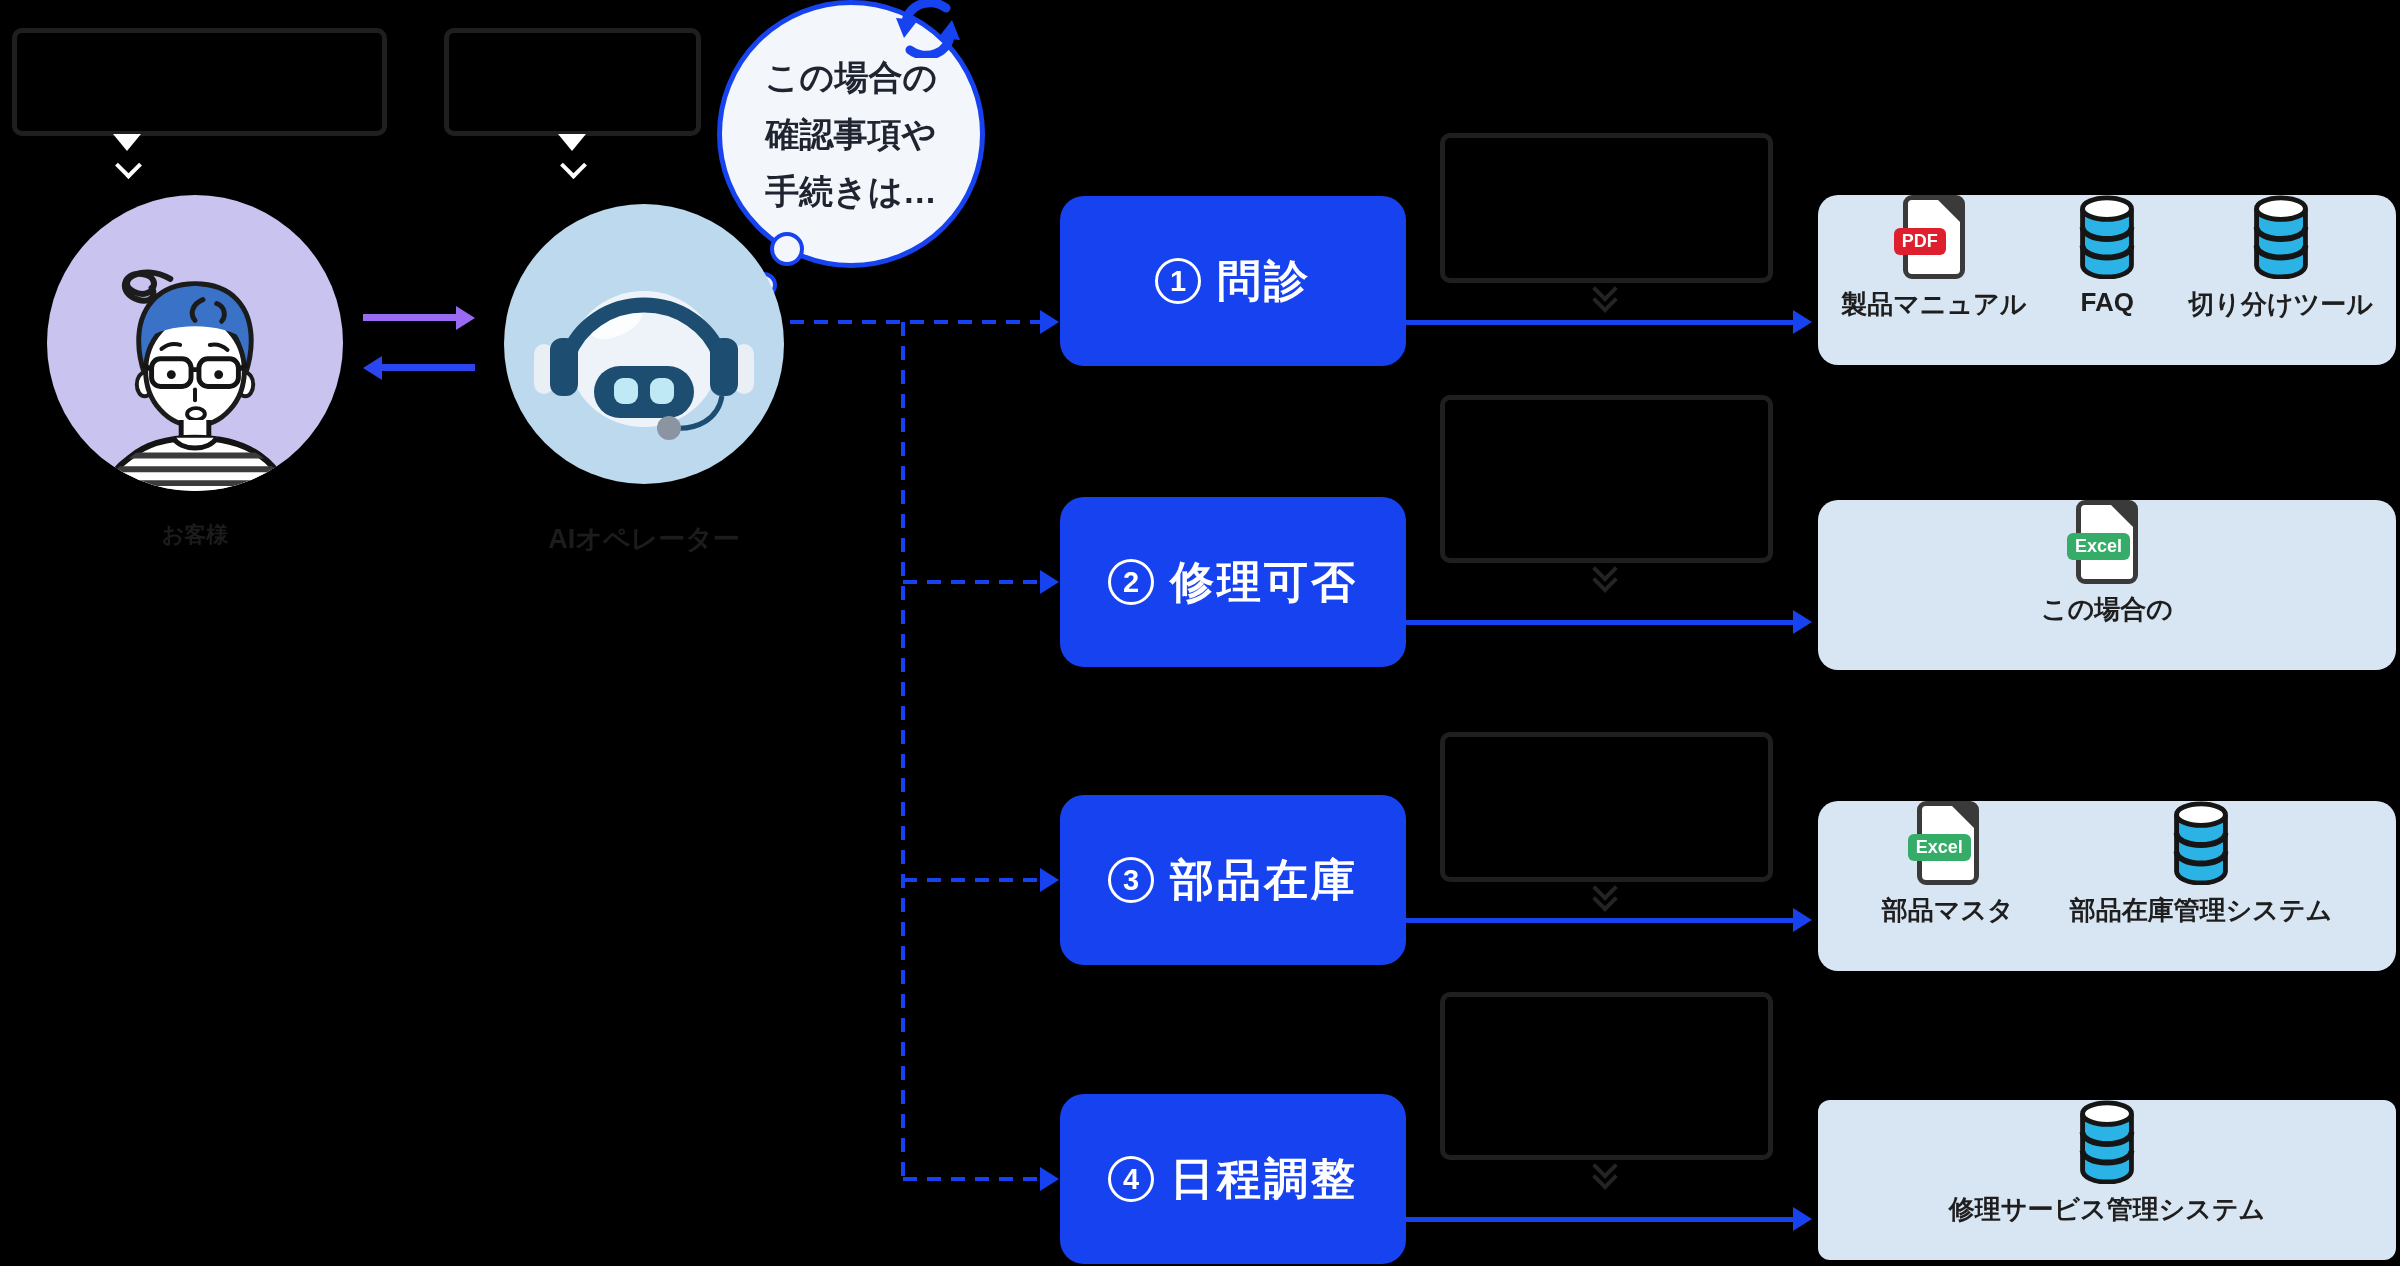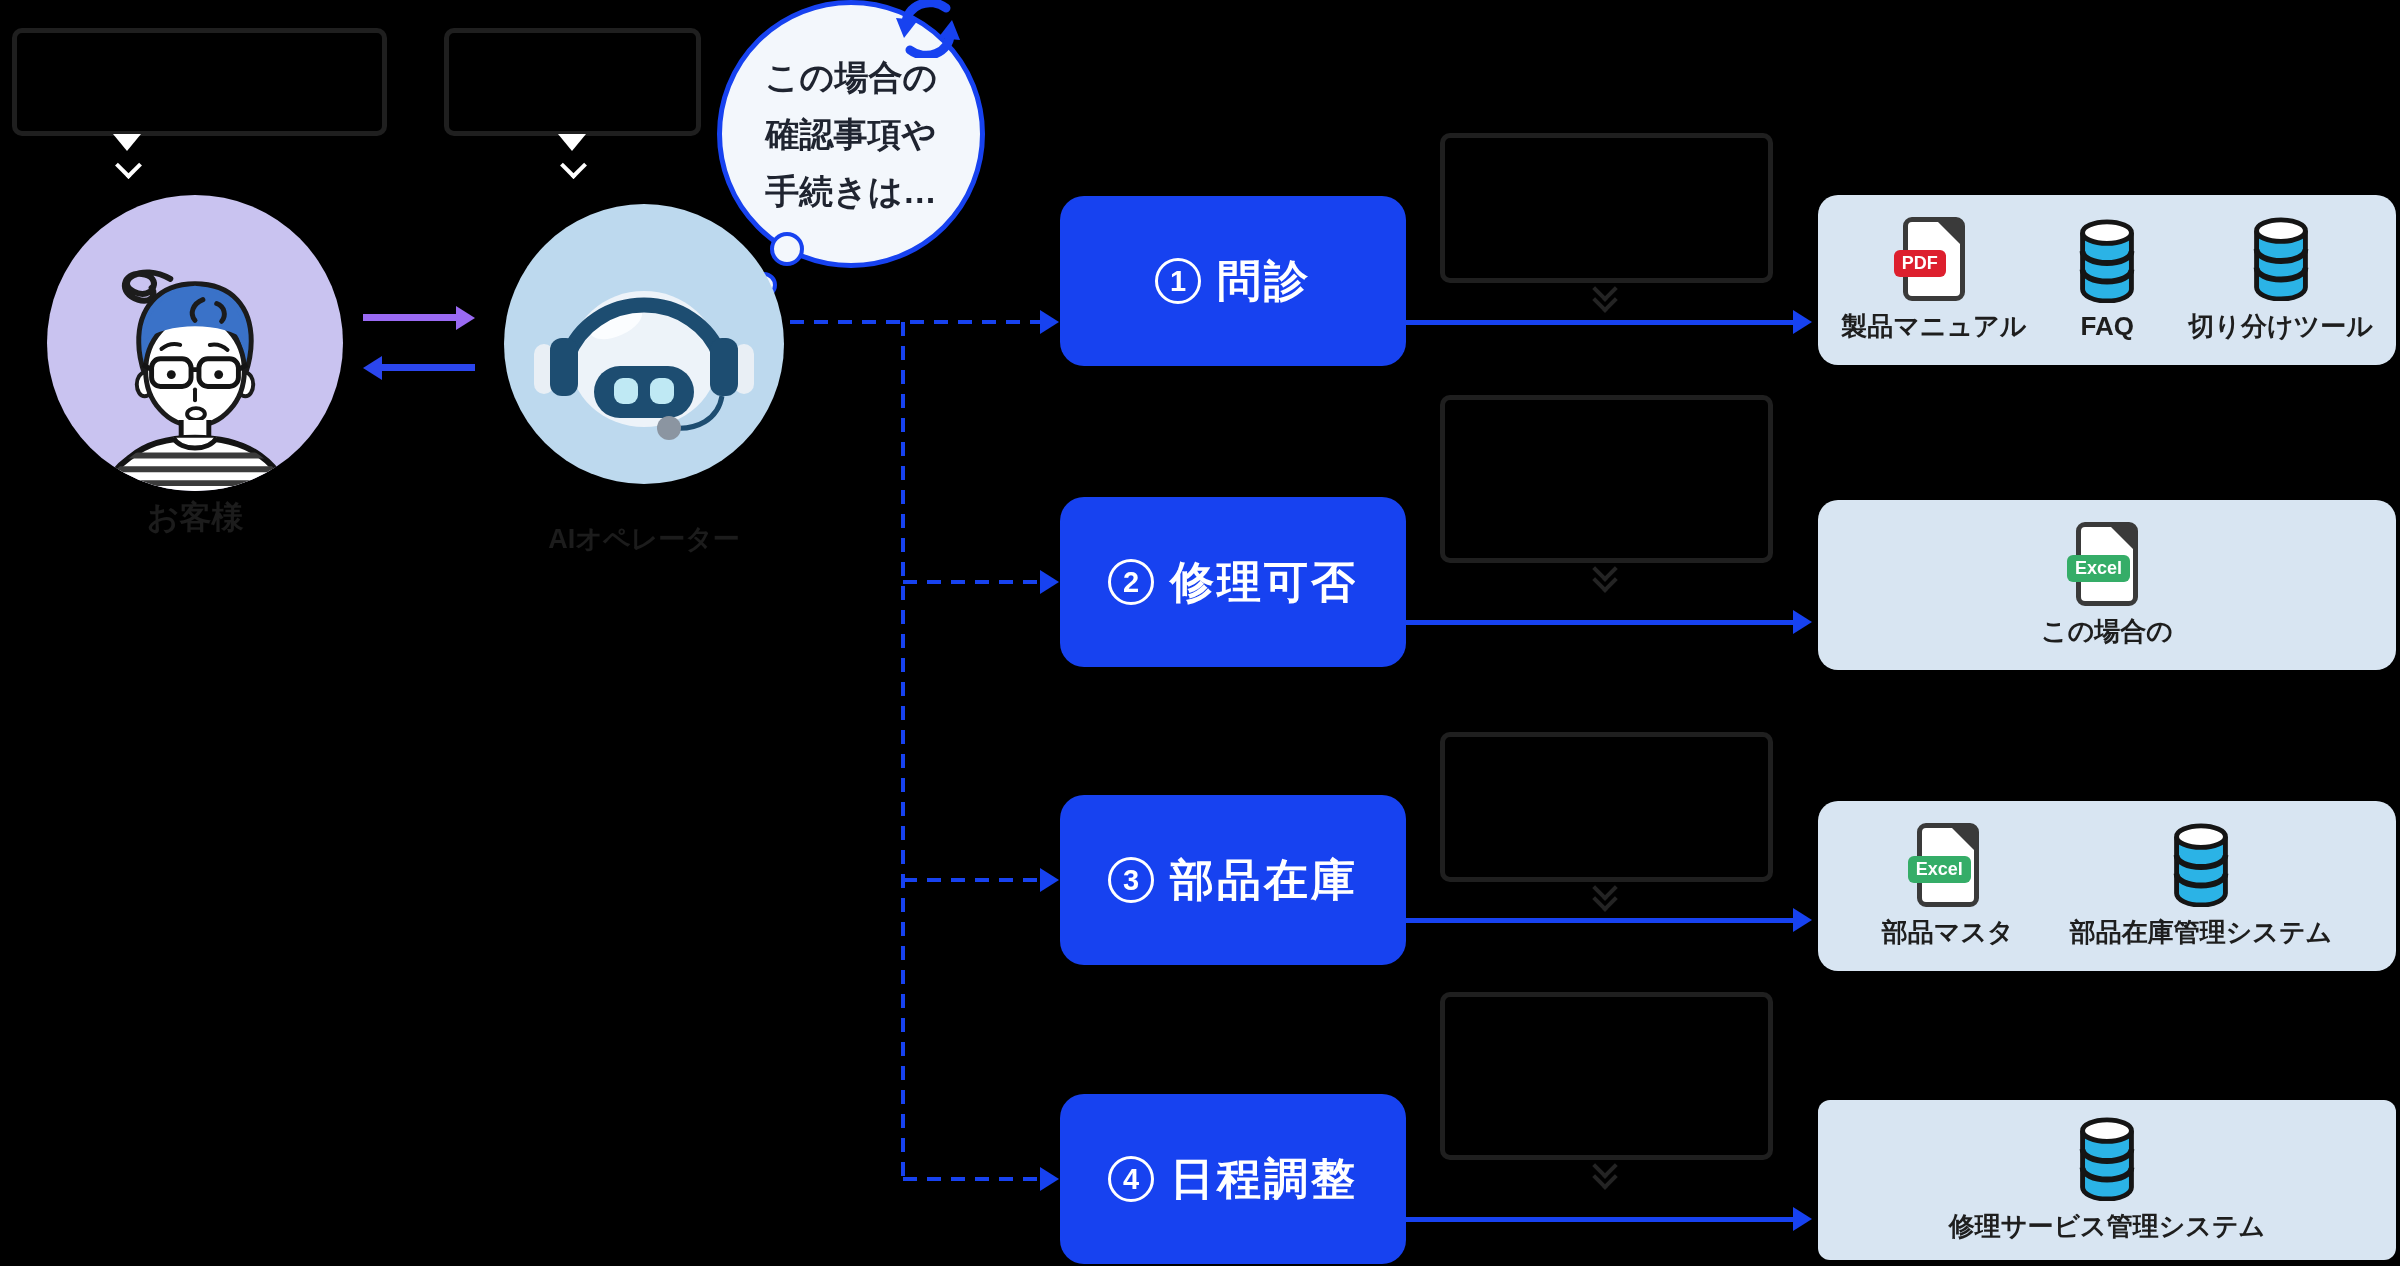--- a/index.html
+++ b/index.html
@@ -35,21 +35,21 @@
   .ah-r{position:absolute;width:0;height:0;border-left:19px solid #1742f0;
     border-top:12px solid transparent;border-bottom:12px solid transparent;}
   
   .step-box{position:absolute;left:1060px;width:346px;height:170px;background:#1742f0;
     border-radius:24px;color:#fff;display:flex;align-items:center;justify-content:center;gap:16px;}
   .step-num{width:46px;height:46px;border:3px solid #fff;border-radius:50%;display:flex;
     align-items:center;justify-content:center;font-size:29px;font-weight:bold;box-sizing:border-box;}
   .step-title{font-size:44px;font-weight:bold;letter-spacing:3px;white-space:nowrap;}
   
   .panel{position:absolute;left:1818px;width:578px;background:#d8e5f2;border-radius:20px;
-    display:flex;align-items:center;justify-content:center;}
+    display:flex;align-items:flex-start;justify-content:center;}
   .res-item{display:flex;flex-direction:column;align-items:center;}
   .res-label{font-size:26px;font-weight:bold;color:#1e1e1e;white-space:nowrap;margin-top:8px;}
   .file-icon{position:relative;width:62px;height:84px;background:#fff;border:5px solid #3a3a3a;
     border-radius:9px;box-sizing:border-box;}
   .file-fold{position:absolute;right:-1px;top:-1px;width:0;height:0;
     border-top:24px solid #3a3a3a;border-left:24px solid transparent;}
   .file-badge{position:absolute;left:-14px;top:28px;color:#fff;font-weight:bold;font-size:18px;
     padding:3px 8px;border-radius:6px;white-space:nowrap;}
   .badge-pdf{background:#dd1f2e;}
   .badge-excel{background:#35ad68;}
@@ -112,21 +112,21 @@
       <path id="shirt" d="M150 246 C120 246 98 254 84 266 C70 276 60 290 55 304 L245 304 C240 288 230 274 216 264 C202 254 180 246 150 246 Z" fill="#fff" stroke="#141414" stroke-width="6"></path>
       <clipPath id="shirtclip">
           <path d="M150 246 C120 246 98 254 84 266 C70 276 60 290 55 304 L245 304 C240 288 230 274 216 264 C202 254 180 246 150 246 Z"></path>
         </clipPath>
       <g clip-path="url(#shirtclip)">
         <path d="M50 264 H250 M50 278 H250 M50 292 H250" stroke="#3b3b3b" stroke-width="6" fill="none"></path>
       </g>
       <path d="M128 246 C136 260 164 260 172 246" fill="#fff" stroke="#141414" stroke-width="5"></path>
     </svg>
   </div>
-  <div class="avatar-label" style="left:95px;top:496px;width:200px;font-size:32px;">お客様</div>
+  <div class="avatar-label" style="left:95px;top:520px;width:200px;font-size:22px;">お客様</div>
 
   <div class="shaft" style="left:363px;top:314px;width:94px;background:#9a6af3;"></div>
   <div class="head-r" style="left:456px;top:306px;border-left-color:#9a6af3;"></div>
   <div class="head-l" style="left:363px;top:356px;border-right-color:#2b46ee;"></div>
   <div class="shaft" style="left:381px;top:364px;width:94px;background:#2b46ee;"></div>
 
   <div class="avatar" style="left:504px;top:204px;width:280px;height:280px;background:#bdd9ee;">
     <svg width="280" height="280" viewBox="0 0 280 280">
       <ellipse cx="140" cy="155" rx="74" ry="68" fill="#edf3f9"></ellipse>
       <ellipse cx="112" cy="118" rx="28" ry="14" fill="#fbfdff" transform="rotate(-24 112 118)"></ellipse>

